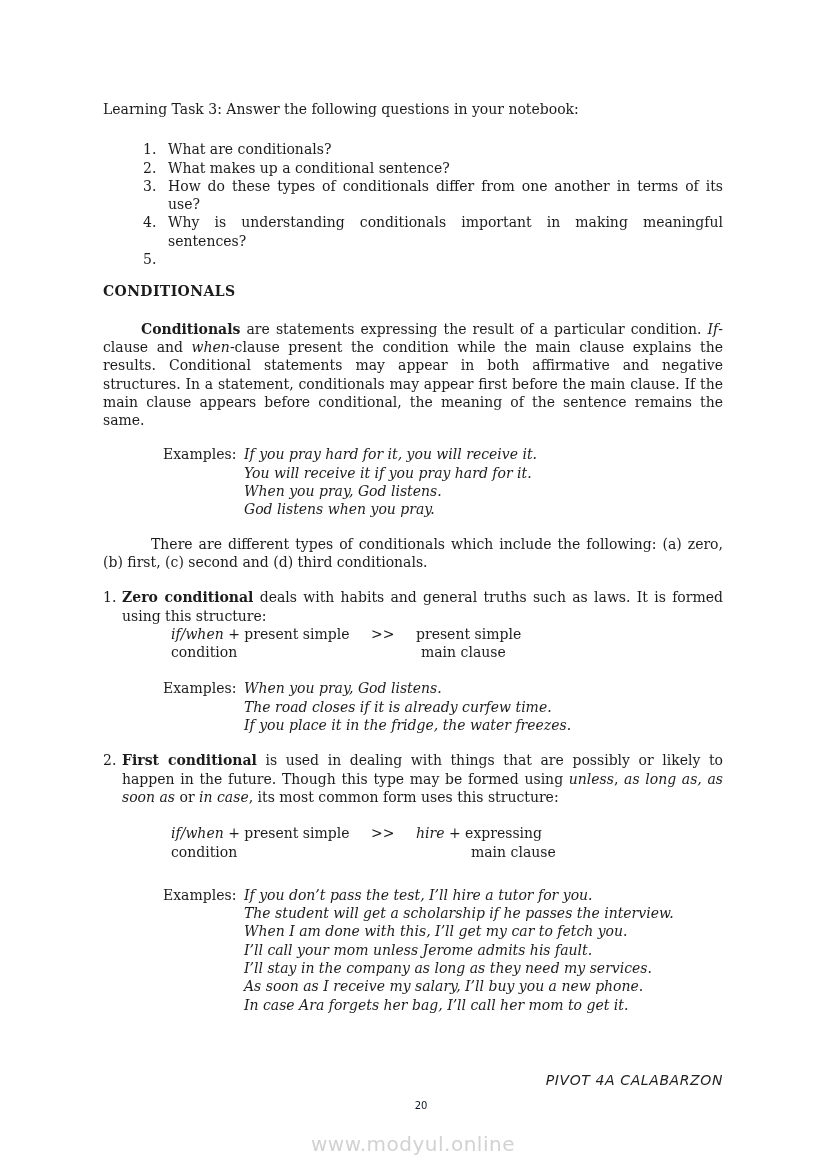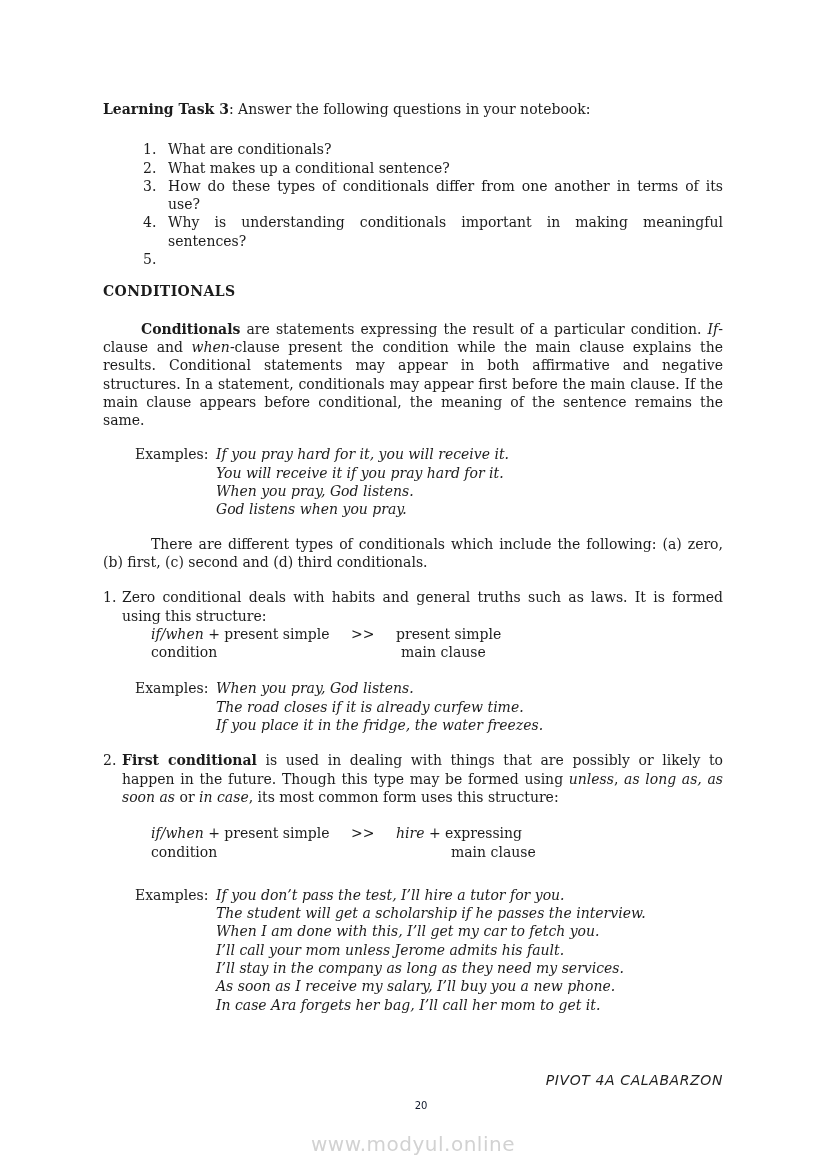--- a/index.html
+++ b/index.html
@@ -35,28 +35,28 @@
 
   .body-para { text-align: justify; }
   .para-intro { margin-top: 19px; text-indent: 38px; }
   .para-types { margin-top: 16px; text-indent: 48px; }
 
   .ex-block { display: flex; }
   .mt16 { margin-top: 16px; }
   .mt17 { margin-top: 17px; }
   .mt18 { margin-top: 18px; }
   .mt25 { margin-top: 25px; }
-  .ex-label { flex: none; width: 81px; margin-left: 32px; }
+  .ex-label { flex: none; width: 81px; margin-left: 60px; }
   .ex-lines { flex: 1; font-style: italic; }
 
   .num-item { display: flex; }
   .n-num { flex: none; width: 19px; }
   .n-text { flex: 1; text-align: justify; }
 
-  .structure { margin-left: 48px; }
+  .structure { margin-left: 68px; }
   .s-col1 { display: inline-block; width: 200px; }
   .s-arrow { display: inline-block; width: 45px; }
   .s-leftlabel { display: inline-block; width: 250px; }
   .structure-first .s-leftlabel { width: 300px; }
 
   .footer-brand {
     position: absolute;
     top: 1071px;
     right: 103px;
     font-family: "DejaVu Sans", "Liberation Sans", sans-serif;
@@ -86,21 +86,21 @@
     letter-spacing: 0.5px;
     color: #d2d2d2;
     margin-top: 16px;
   }
 </style>
 </head>
 <body>
 
 <div class="page">
 
-  <p class="lt-heading"><span style="font-weight: bold;">Learning Task 3</span><span>: Answer the following questions in your notebook:</span></p>
+  <p class="lt-heading"><span style="font-weight: normal;">Learning Task 3</span><span>: Answer the following questions in your notebook:</span></p>
 
   <div class="questions">
     <div class="q-row">
       <span class="q-num">1.</span>
       <span class="q-text">What are conditionals?</span>
     </div>
     <div class="q-row">
       <span class="q-num">2.</span>
       <span class="q-text">What makes up a conditional sentence?</span>
     </div>
@@ -128,21 +128,21 @@
       <div class="ex-line">You will receive it if you pray hard for it.</div>
       <div class="ex-line">When you pray, God listens.</div>
       <div class="ex-line">God listens when you pray.</div>
     </div>
   </div>
 
   <p class="body-para para-types">There are different types of conditionals which include the following: (a) zero, (b) first, (c) second and (d) third conditionals.</p>
 
   <div class="num-item mt17">
     <span class="n-num">1.</span>
-    <div class="n-text"><span style="font-weight: normal;">Zero conditional</span><span> deals with habits and general truths such as laws. It is formed using this structure:</span></div>
+    <div class="n-text"><span style="font-weight: bold;">Zero conditional</span><span> deals with habits and general truths such as laws. It is formed using this structure:</span></div>
   </div>
 
   <div class="structure">
     <div class="s-row">
       <span class="s-col1"><span style="font-style: italic;">if/when</span><span> + present simple</span></span><span class="s-arrow">&gt;&gt;</span><span><span>present simple</span></span>
     </div>
     <div class="s-row">
       <span class="s-leftlabel">condition</span><span>main clause</span>
     </div>
   </div>

